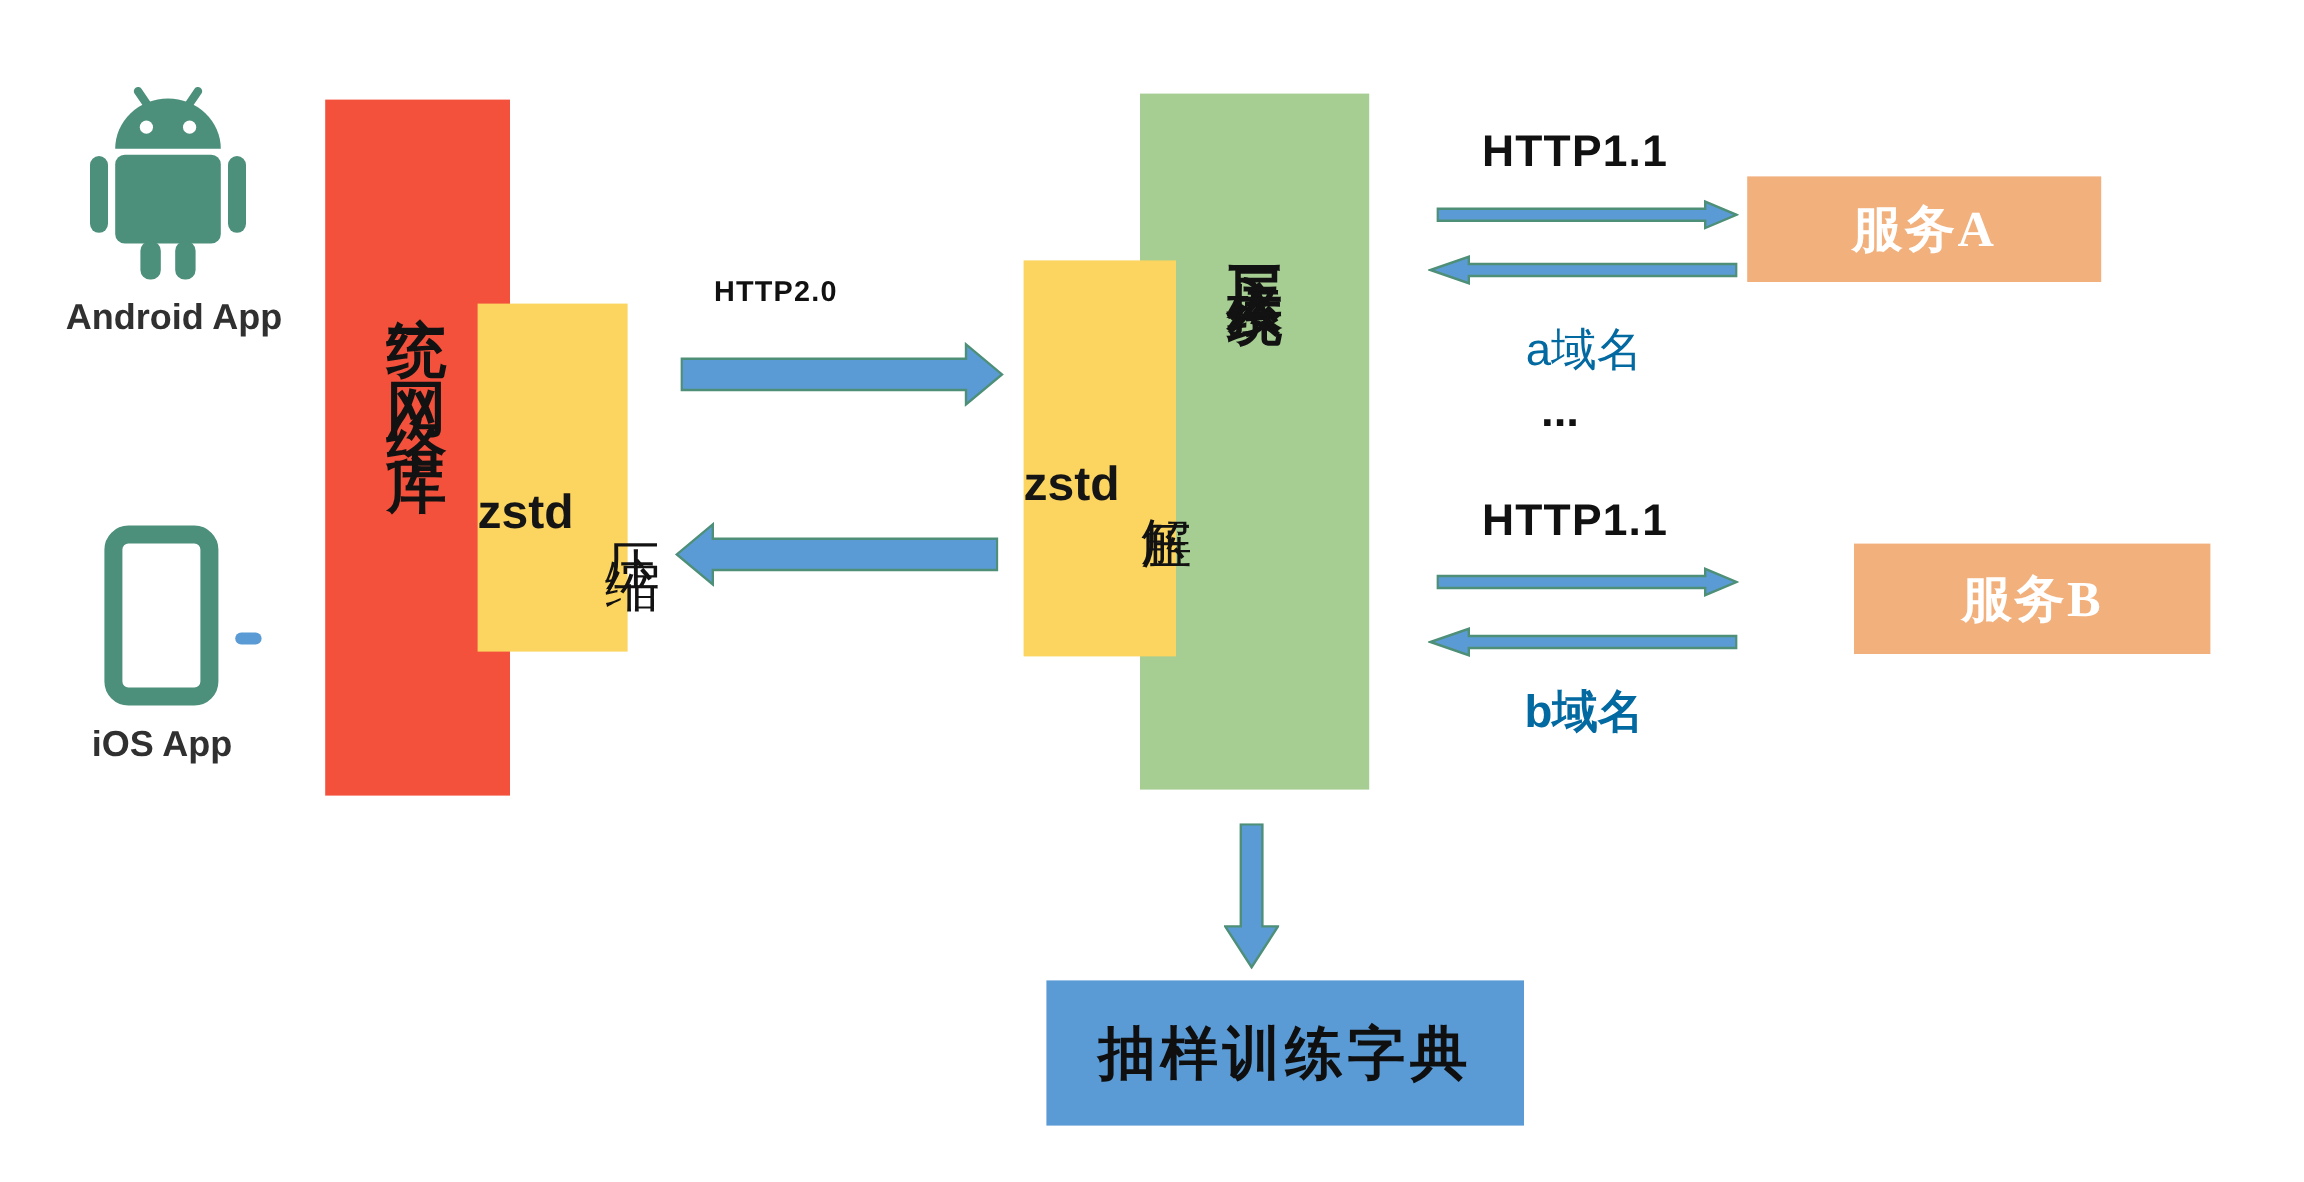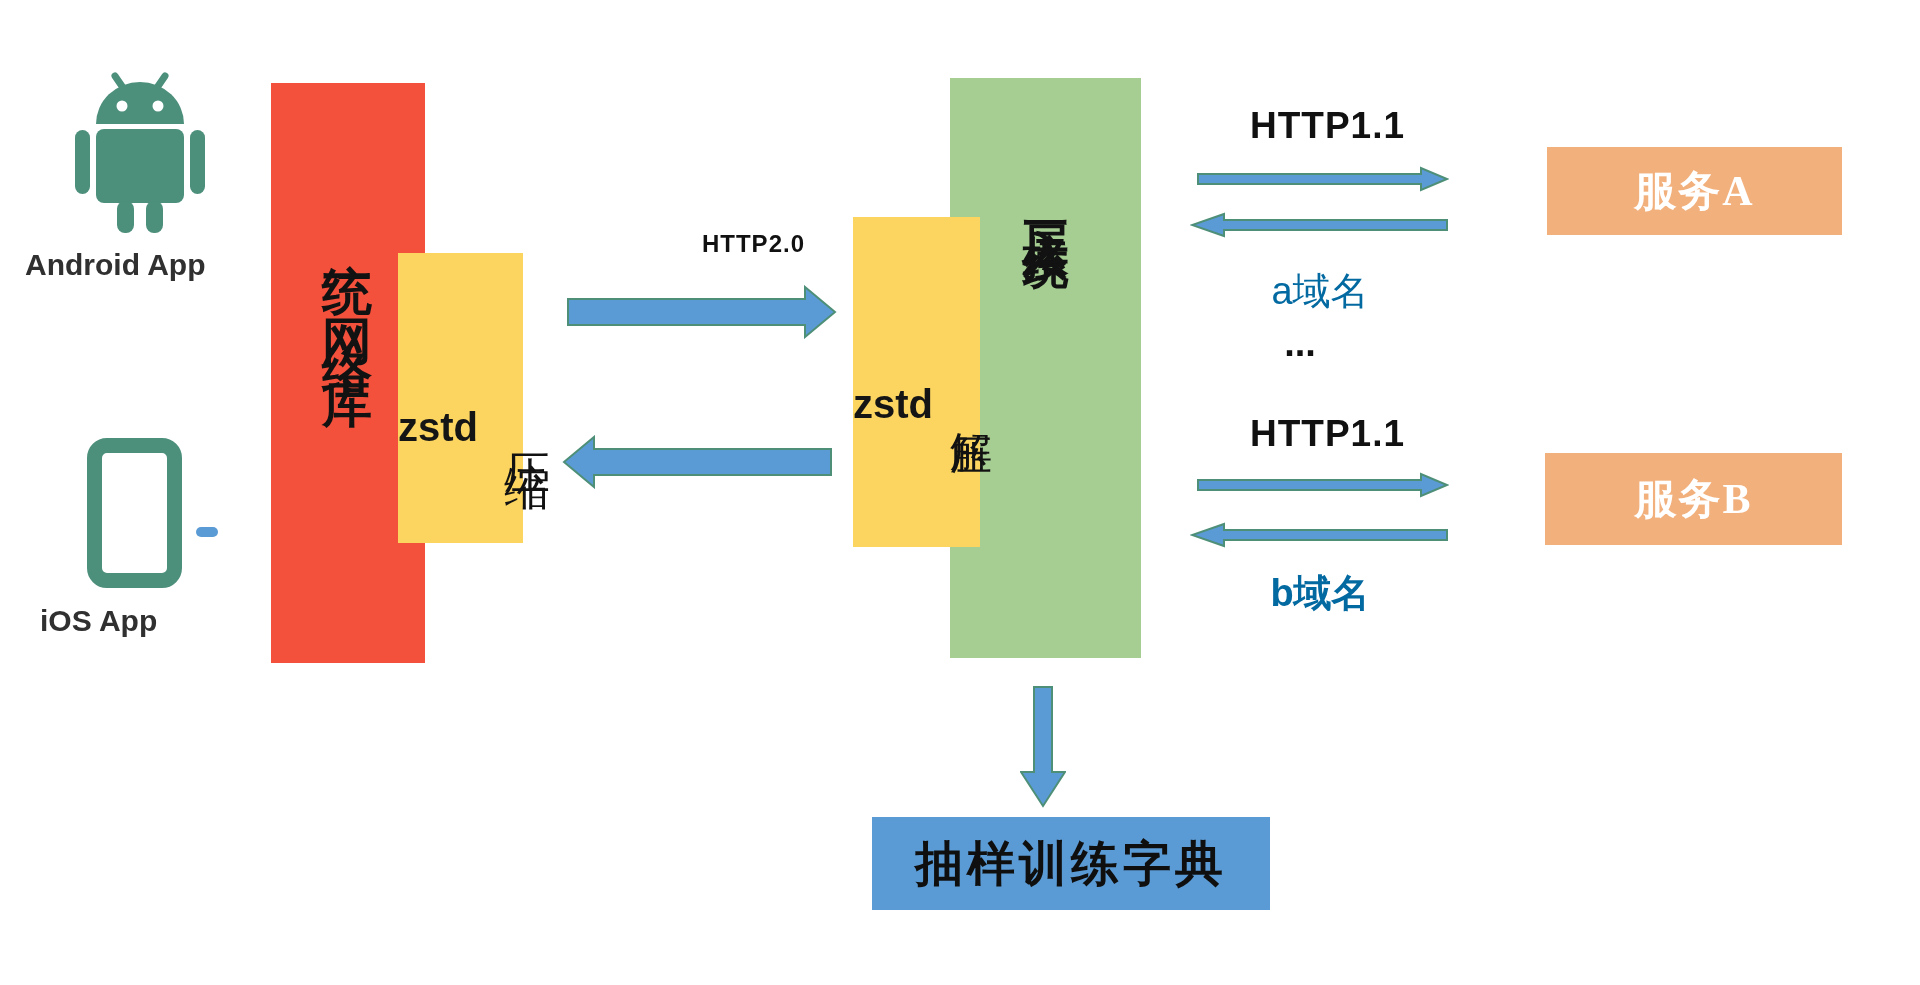--- a/index.html
+++ b/index.html
@@ -20,22 +20,22 @@
     writing-mode:vertical-rl;text-orientation:upright;
     font-family:"Liberation Serif",serif;color:#121212;
     position:absolute;left:50%;transform:translateX(-50%);
     white-space:nowrap;
   }
   .net-title{font-size:50px;font-weight:700;letter-spacing:28px;top:140px;}
   .access-title{font-size:46px;font-weight:700;letter-spacing:-4px;top:126px;}
   .yellow-cn{font-size:46px;letter-spacing:10px;font-weight:400;position:static;transform:none;}
   .zstd{font-size:40px;font-weight:600;color:#151515;font-family:"Liberation Sans",sans-serif;}
   
-  .en-label{font-size:30px;font-weight:600;color:#303030;text-align:left;}
-  .proto-label{font-size:37px;font-weight:600;color:#111;text-align:right;letter-spacing:1px;}
+  .en-label{font-size:30px;font-weight:600;color:#303030;text-align:center;}
+  .proto-label{font-size:37px;font-weight:600;color:#111;text-align:left;letter-spacing:1px;}
   .domain-label{font-size:38px;color:#0369a1;text-align:center;font-family:"Liberation Sans","Liberation Serif",sans-serif;}
   .dots-label{font-size:38px;font-weight:700;color:#111;text-align:center;}
   .service-label{font-size:42px;font-weight:700;color:#ffffff;font-family:"Liberation Serif",serif;letter-spacing:2px;}
   .dict-label{font-size:48px;font-weight:700;color:#0f0f0f;font-family:"Liberation Serif",serif;letter-spacing:4px;}
   
   .ios-phone{
     position:absolute;left:87px;top:438px;width:95px;height:150px;
     border:15px solid #4c8f7b;border-radius:20px;box-sizing:border-box;background:#ffffff;
   }
   .ios-dash{position:absolute;left:196px;top:527px;width:22px;height:10px;border-radius:5px;background:#5b9bd5;}
@@ -92,35 +92,35 @@
 
 <div class="abs proto-label" style="left:1235px;top:105px;width:170px;">HTTP1.1</div>
 <svg class="abs" style="left:1197px;top:166px;" width="252" height="26" viewBox="0 0 252 26">
   <polygon points="1,8 224,8 224,2 250,13 224,24 224,18 1,18" fill="#5b9bd5" stroke="#4e8f78" stroke-width="2"></polygon>
 </svg>
 <svg class="abs" style="left:1190px;top:212px;" width="258" height="26" viewBox="0 0 258 26">
   <polygon points="257,8 34,8 34,2 2,13 34,24 34,18 257,18" fill="#5b9bd5" stroke="#4e8f78" stroke-width="2"></polygon>
 </svg>
 <div class="abs domain-label" style="left:1240px;top:266px;width:160px;">a域名</div>
 <div class="abs dots-label" style="left:1255px;top:322px;width:90px;">...</div>
-<div class="block orange-box" style="left:1547px;top:147px;width:295px;height:88px;">
+<div class="block orange-box" style="left:1456px;top:147px;width:295px;height:88px;">
   <span class="service-label">服务A</span>
 </div>
 
 <div class="abs proto-label" style="left:1235px;top:413px;width:170px;">HTTP1.1</div>
 <svg class="abs" style="left:1197px;top:472px;" width="252" height="26" viewBox="0 0 252 26">
   <polygon points="1,8 224,8 224,2 250,13 224,24 224,18 1,18" fill="#5b9bd5" stroke="#4e8f78" stroke-width="2"></polygon>
 </svg>
 <svg class="abs" style="left:1190px;top:522px;" width="258" height="26" viewBox="0 0 258 26">
   <polygon points="257,8 34,8 34,2 2,13 34,24 34,18 257,18" fill="#5b9bd5" stroke="#4e8f78" stroke-width="2"></polygon>
 </svg>
 <div class="abs domain-label" style="left:1240px;top:568px;width:160px;font-weight:bold;">b域名</div>
 <div class="block orange-box" style="left:1545px;top:453px;width:297px;height:92px;">
   <span class="service-label">服务B</span>
 </div>
 
 <svg class="abs" style="left:1020px;top:686px;" width="46" height="122" viewBox="0 0 46 122">
   <polygon points="14,1 32,1 32,86 45,86 23,120 1,86 14,86" fill="#5b9bd5" stroke="#4e8f78" stroke-width="2"></polygon>
 </svg>
 
-<div class="block blue-box" style="left:872px;top:817px;width:398px;height:93px;">
+<div class="block blue-box" style="left:872px;top:817px;width:398px;height:121px;">
   <span class="dict-label">抽样训练字典</span>
 </div>
 
 </body></html>

